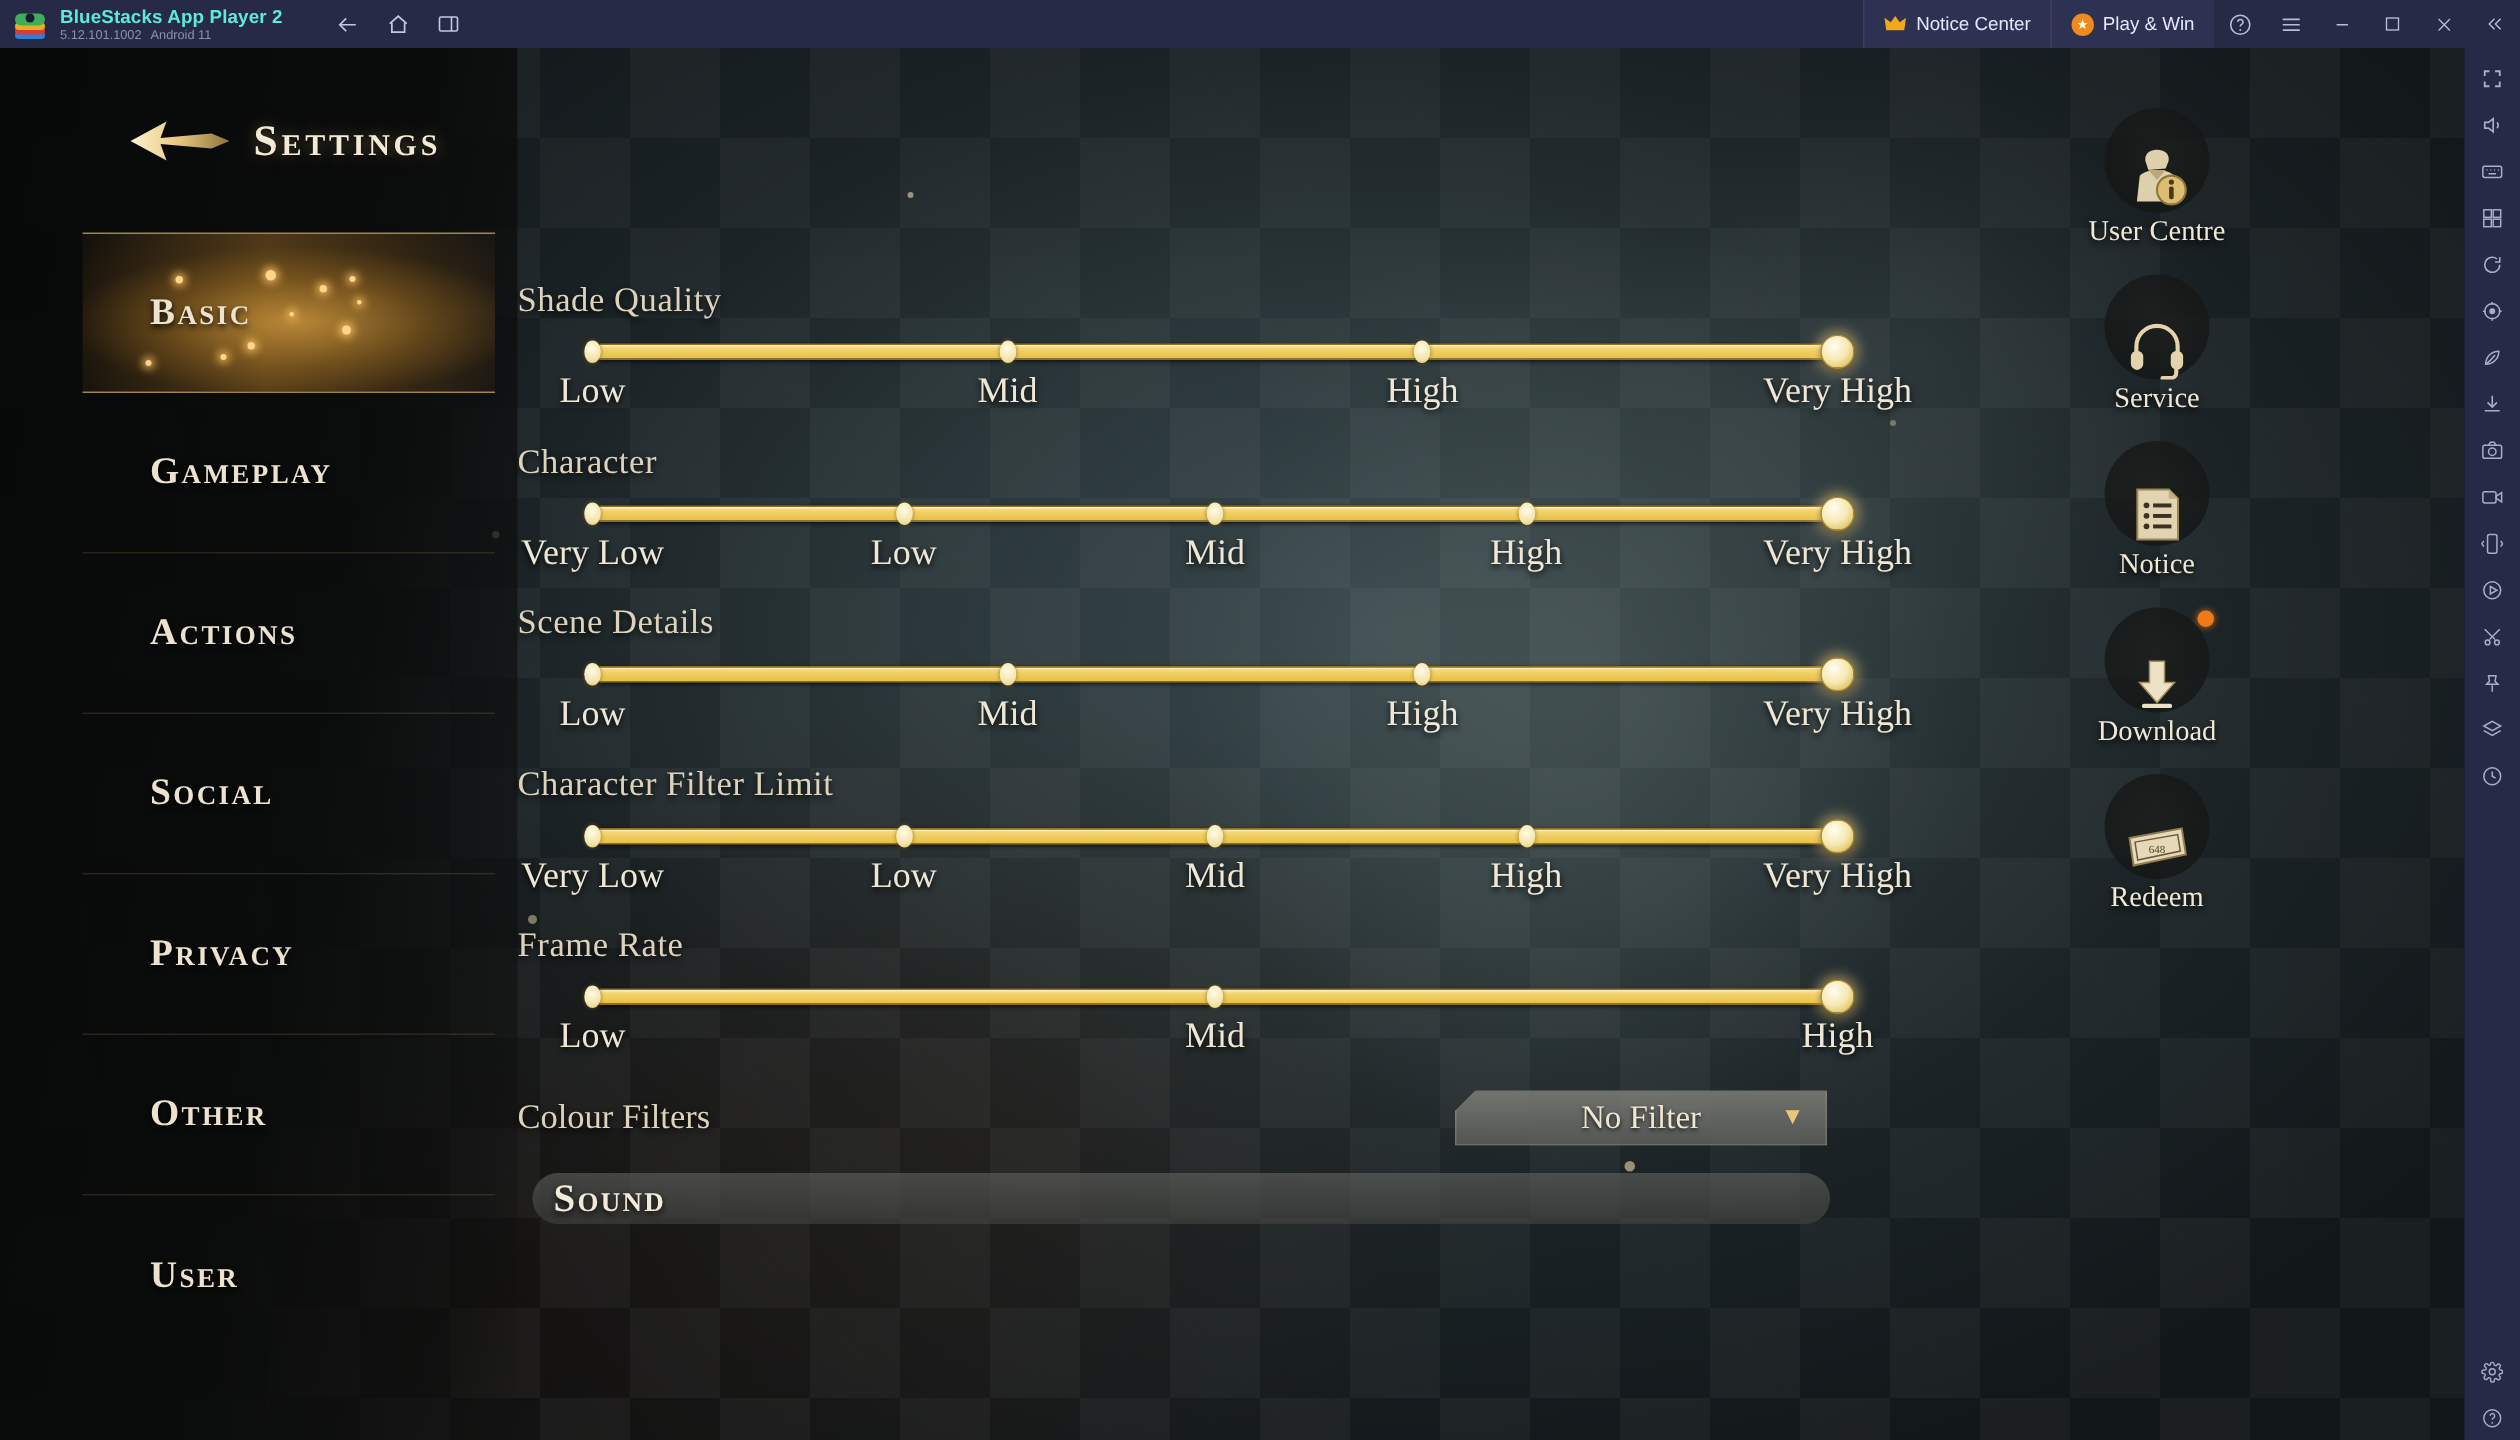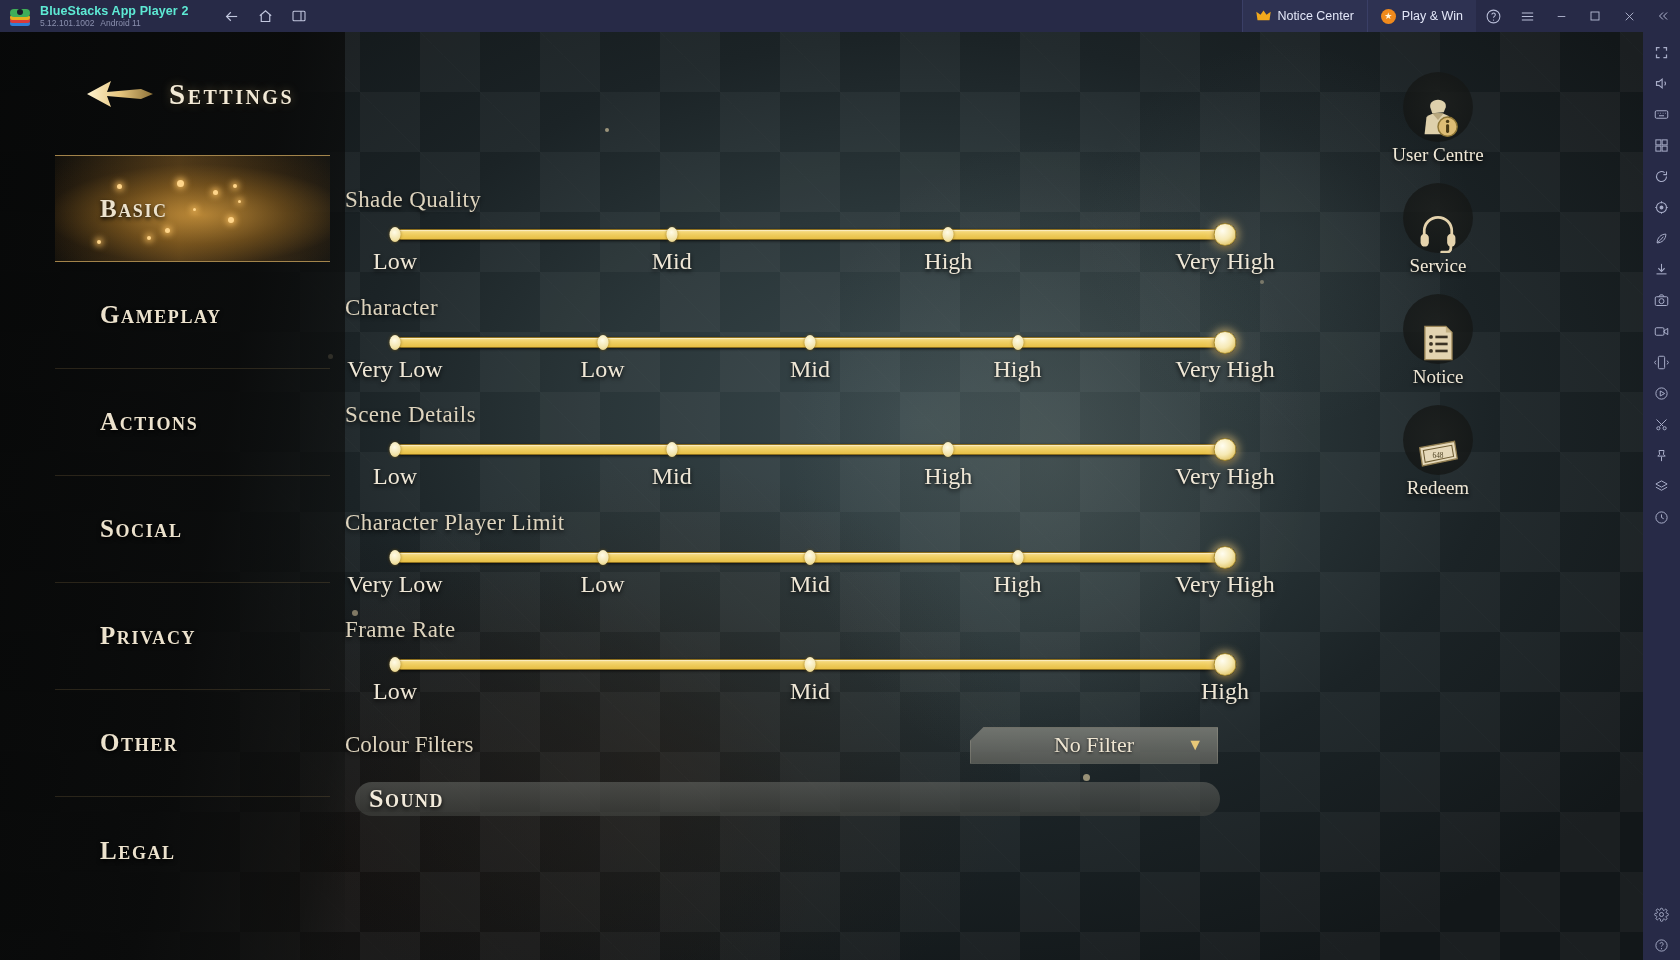--- a/index.html
+++ b/index.html
@@ -386,21 +386,21 @@
       <div class="navitem">
         <span class="lbl">Social</span>
       </div>
       <div class="navitem">
         <span class="lbl">Privacy</span>
       </div>
       <div class="navitem">
         <span class="lbl">Other</span>
       </div>
       <div class="navitem">
-        <span class="lbl">Legal</span>
+        <span class="lbl">User</span>
       </div>
     </div>
   </div>
 
   <div id="content">
 
     <div class="row" id="row-0" style="top: 155px;">
       <div class="row-label">Shade Quality</div>
       <div class="slider">
         <div class="track"></div>
@@ -447,21 +447,21 @@
         </div>
       <div class="scale">
           <span style="left: 50px;">Low</span>
           <span style="left: 326.667px;">Mid</span>
           <span style="left: 603.333px;">High</span>
           <span style="left: 880px;">Very High</span>
         </div>
     </div>
 
     <div class="row" id="row-3" style="top: 478px;">
-      <div class="row-label">Character Player Limit</div>
+      <div class="row-label">Character Filter Limit</div>
       <div class="slider">
         <div class="track"></div>
       <div class="tick" style="left: 50px;"></div>
           <div class="tick" style="left: 257.5px;"></div>
           <div class="tick" style="left: 465px;"></div>
           <div class="tick" style="left: 672.5px;"></div>
           <div class="thumb" style="left: 880px;"></div>
         </div>
       <div class="scale">
           <span style="left: 50px;">Very Low</span>
@@ -537,20 +537,30 @@
             <rect x="21" y="15.6" width="14" height="3" fill="#3a3224"></rect>
           <circle cx="16" cy="25" r="2.2" fill="#3a3224"></circle>
             <rect x="21" y="23.6" width="14" height="3" fill="#3a3224"></rect>
           <circle cx="16" cy="33" r="2.2" fill="#3a3224"></circle>
             <rect x="21" y="31.6" width="14" height="3" fill="#3a3224"></rect>
         </svg>
       </div>
       <div class="cap">Notice</div>
     </div>
 
+    <div class="gicon">
+      <span class="dot"></span>
+      <div class="disc">
+        <svg width="40" height="40" viewBox="0 0 48 48">
+          <path d="M18 7h12v17h8L24 40 10 24h8z" fill="#ede2c6" stroke="#a38f5e" stroke-width="1.2"></path>
+          <rect x="12" y="41" width="24" height="3.4" rx="1.5" fill="#ede2c6"></rect>
+        </svg>
+      </div>
+      <div class="cap">Download</div>
+    </div>
 
     <div class="gicon">
       <div class="disc">
         <svg width="44" height="40" viewBox="0 0 48 40">
           <path d="M4 12l38-7 3 19-38 8z" fill="#e6d9ba" stroke="#8f7c4f" stroke-width="1.4"></path>
           <path d="M8 15l31-5.5 2 12-31 6.5z" fill="none" stroke="#6d5c33" stroke-width="1.1"></path>
           <text x="24" y="23" font-size="8" fill="#4b3f20" text-anchor="middle" font-family="Liberation Serif, serif">648</text>
         </svg>
       </div>
       <div class="cap">Redeem</div>

